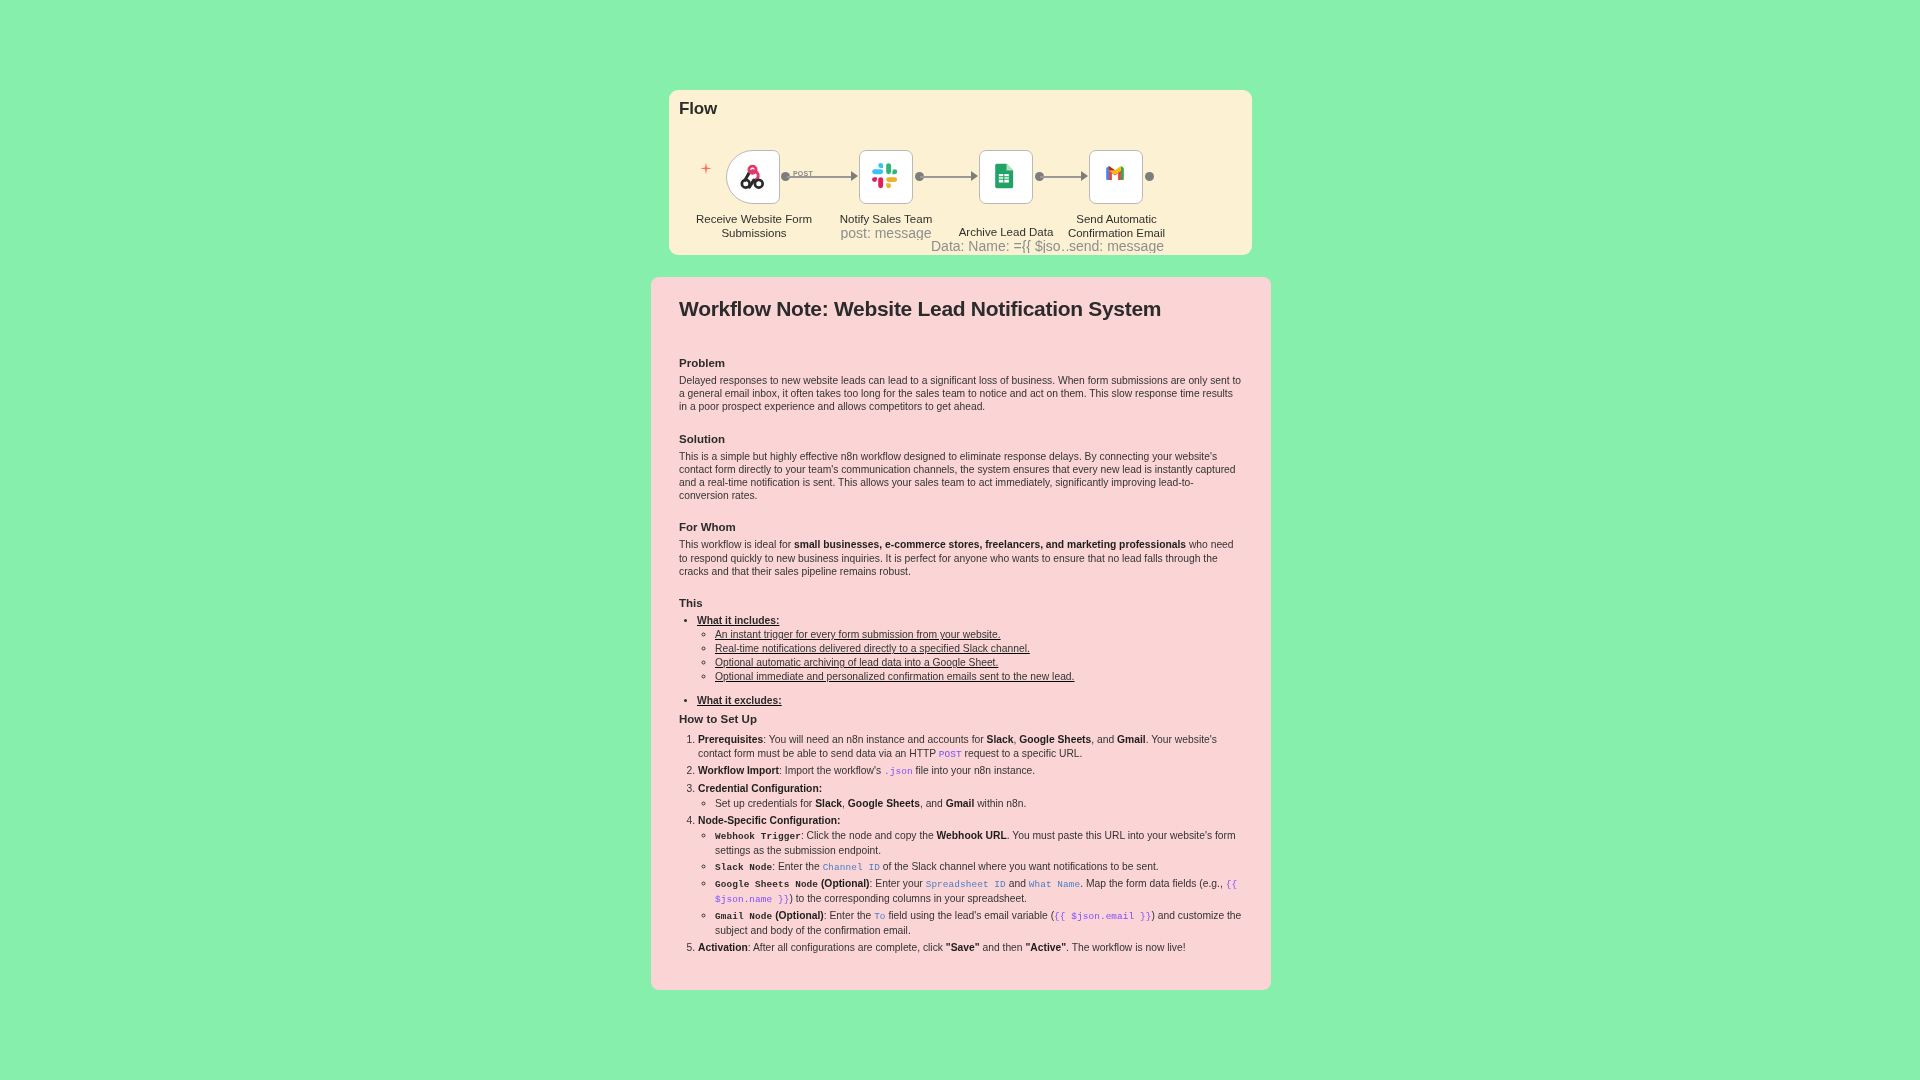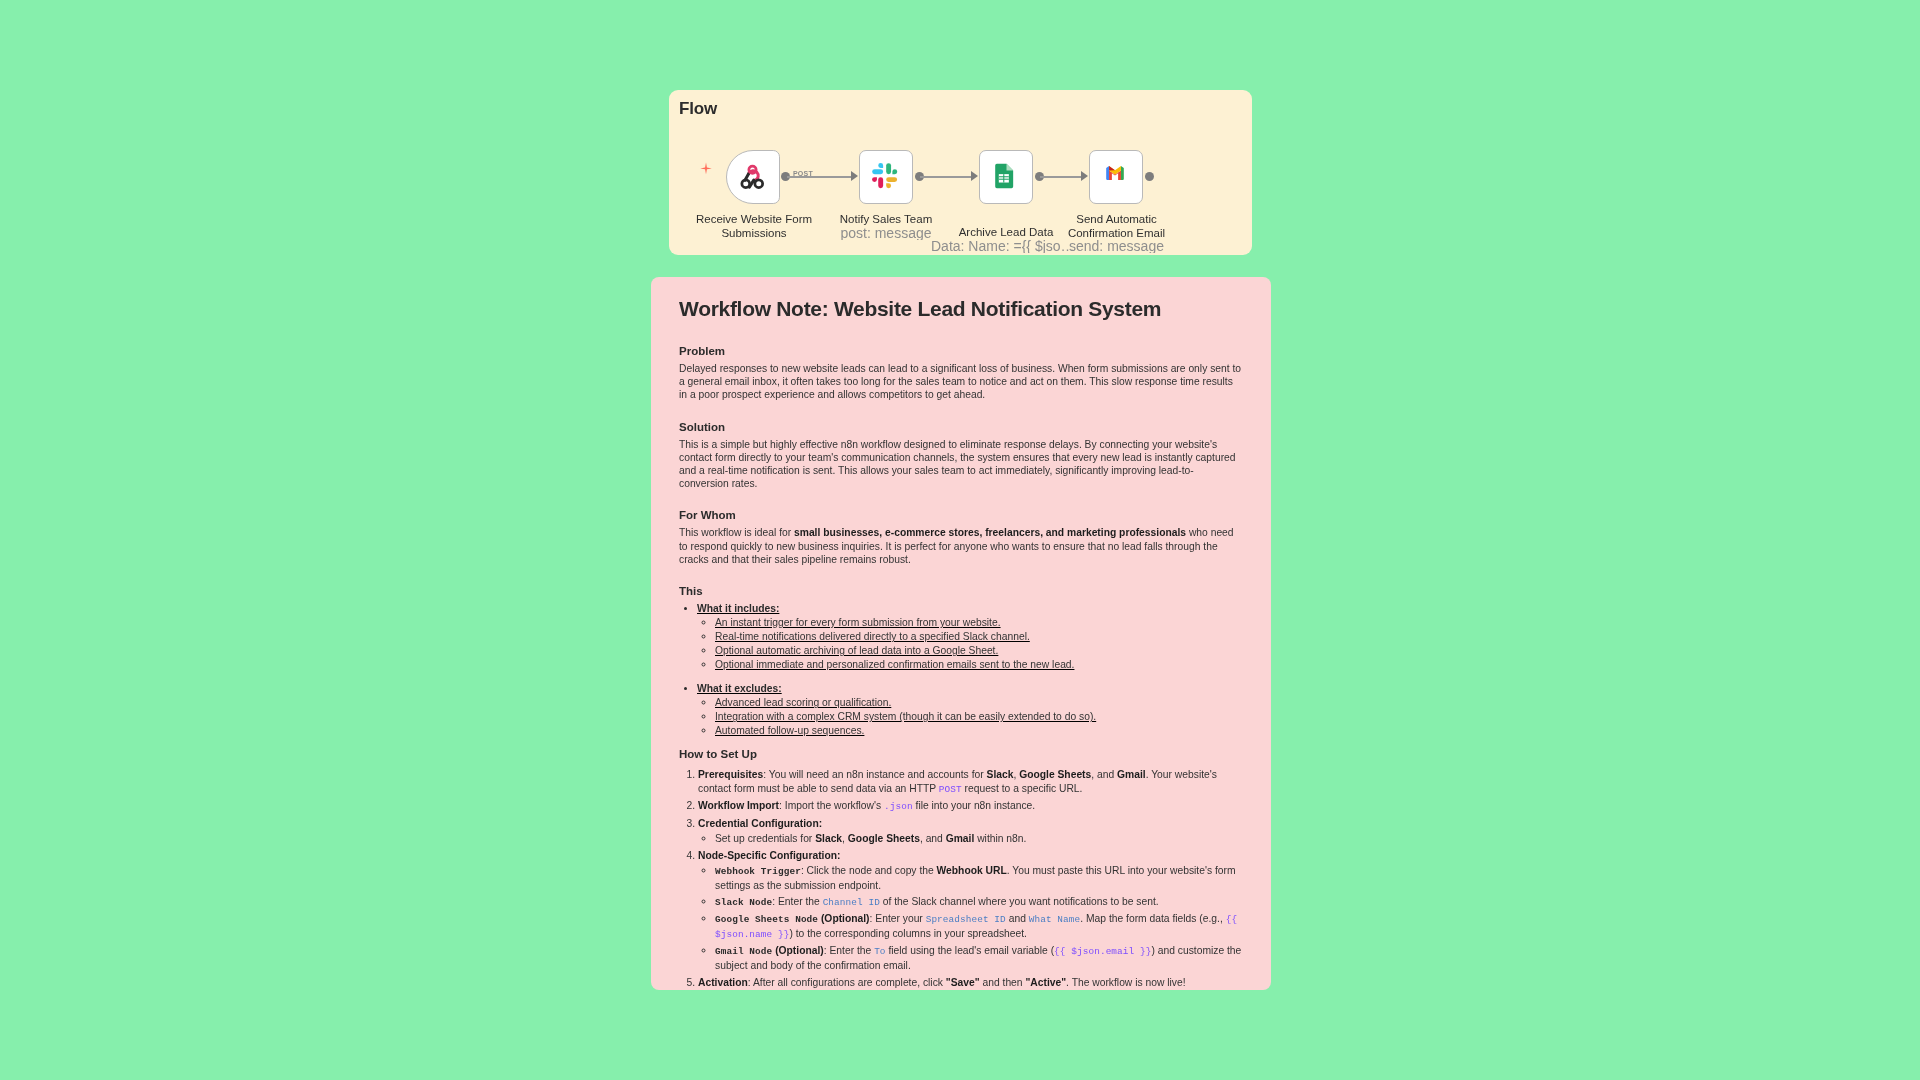--- a/index.html
+++ b/index.html
@@ -148,21 +148,21 @@
     width: 620px; height: 713px;
     background: #fbd5d5;
     border-radius: 8px;
     padding: 20px 28px 14px 28px;
   }
   .note-title {
     font-size: 21px;
     font-weight: bold;
     color: #2b2b2b;
     letter-spacing: -0.3px;
-    margin: 0 0 24px 0;
+    margin: 0 0 36px 0;
   }
   .sec-h {
     font-size: 11.5px;
     font-weight: bold;
     color: #2b2b2b;
     margin: 0 0 5px 0;
   }
   .sec-p {
     font-size: 10.3px;
     line-height: 13.2px;
@@ -333,25 +333,20 @@
         <span>What it includes:</span>
         <ul class="sublist">
           <li>An instant trigger for every form submission from your website.</li>
           <li>Real-time notifications delivered directly to a specified Slack channel.</li>
           <li>Optional automatic archiving of lead data into a Google Sheet.</li>
           <li>Optional immediate and personalized confirmation emails sent to the new lead.</li>
         </ul>
       </li>
       <li>
         <span>What it excludes:</span>
-        <ul class="sublist">
-          <li>Advanced lead scoring or qualification.</li>
-          <li>Integration with a complex CRM system (though it can be easily extended to do so).</li>
-          <li>Automated follow-up sequences.</li>
-        </ul>
       </li>
     </ul>
 
     <h2 class="sec-h">How to Set Up</h2>
     <ol class="steps">
 
       <li><b>Prerequisites</b><span>: You will need an n8n instance and accounts for </span><b>Slack</b><span>, </span><b>Google Sheets</b><span>, and </span><b>Gmail</b><span>. Your website's contact form must be able to send data via an HTTP </span><code>POST</code><span> request to a specific URL.</span></li>
 
       <li><b>Workflow Import</b><span>: Import the workflow's </span><code>.json</code><span> file into your n8n instance.</span></li>
 

